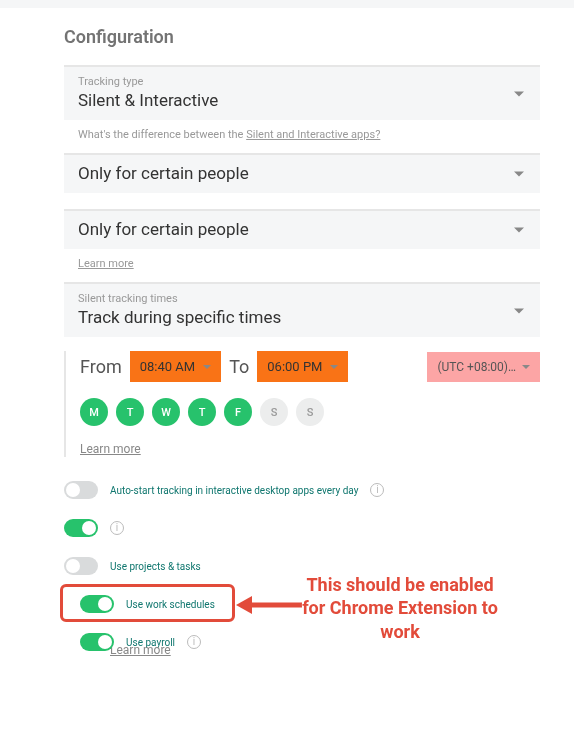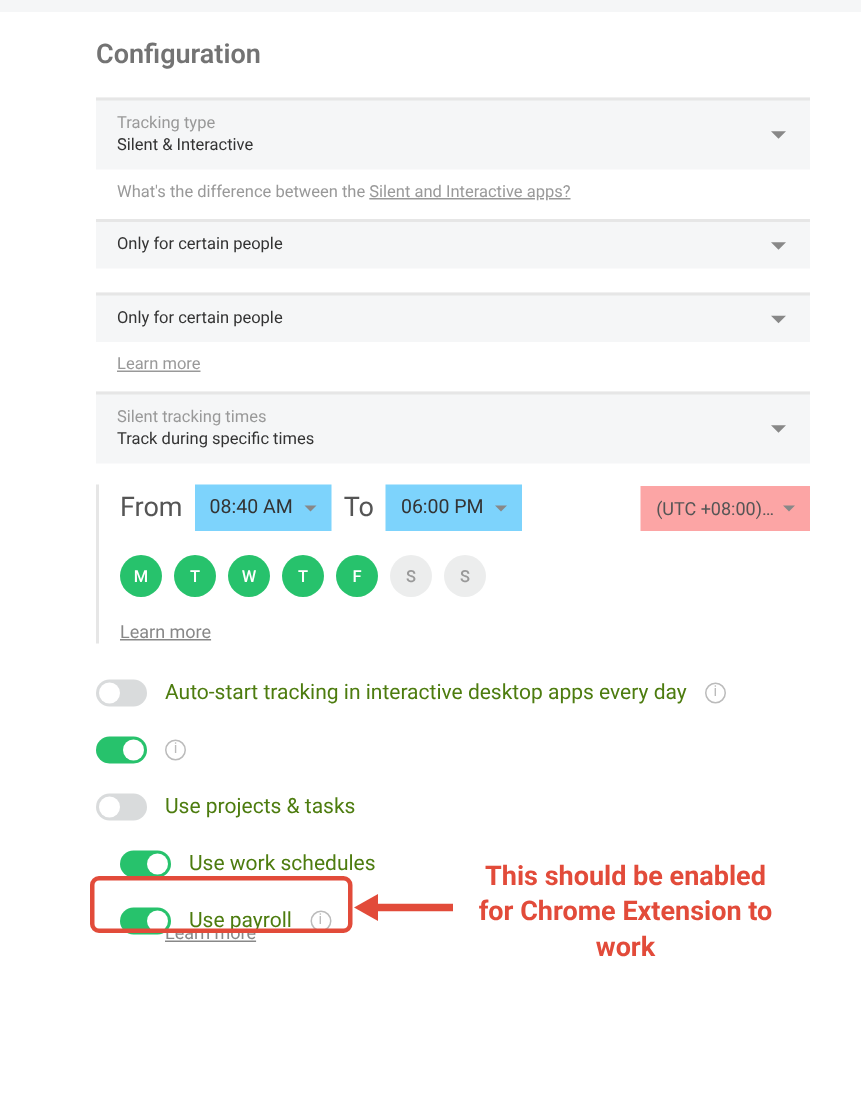--- a/index.html
+++ b/index.html
@@ -26,21 +26,21 @@
     padding: 8px 14px 10px;
     position: relative;
     margin-top: 0;
   }
   .field-label {
     font-size: 11px;
     color: #999;
     margin-bottom: 2px;
   }
   .field-value {
-    font-size: 11px;
+    font-size: 17px;
     color: #333;
   }
   .caret {
     position: absolute;
     right: 16px;
     top: 50%;
     transform: translateY(-50%);
     width: 0; height: 0;
     border-left: 5px solid transparent;
     border-right: 5px solid transparent;
@@ -62,21 +62,21 @@
     display: flex;
     align-items: center;
     gap: 8px;
     flex-wrap: nowrap;
   }
   .time-label {
     font-size: 18px;
     color: #555;
   }
   .time-select {
-    background: #7dd3fc;
+    background: #f97316;
     border: none;
     padding: 8px 10px;
     display: flex;
     align-items: center;
     gap: 8px;
     font-size: 13px;
     color: #333;
     min-width: 90px;
     justify-content: space-between;
   }
@@ -146,22 +146,22 @@
   .toggle .knob {
     position: absolute;
     width: 14px; height: 14px;
     border-radius: 50%;
     background: #fff;
     top: 2px;
   }
   .toggle.off .knob { left: 2px; }
   .toggle.on  .knob { right: 2px; }
   .toggle-label {
-    font-size: 14px;
-    color: #4d7c0f;
+    font-size: 10px;
+    color: #0f766e;
   }
   .info-icon {
     width: 14px; height: 14px;
     border: 1px solid #bbb;
     border-radius: 50%;
     color: #bbb;
     font-size: 10px;
     line-height: 12px;
     text-align: center;
     flex: none;
@@ -308,13 +308,13 @@
   </div>
 </div>
 
 <div class="annotation-box" style="left:60px; top:584px; width:175px; height:38px;"></div>
 
 <svg class="annotation-arrow" style="left:234px; top:592px; width:70px; height:26px;" viewBox="0 0 70 26">
   <line x1="68" y1="13" x2="14" y2="13" stroke="#e24b3a" stroke-width="5"></line>
   <polygon points="2,13 18,4 18,22" fill="#e24b3a"></polygon>
 </svg>
 
-<div class="annotation-text" style="left:312px; top:573px; width:210px;">This should be enabled for Chrome Extension to work</div>
+<div class="annotation-text" style="left:295px; top:573px; width:210px;">This should be enabled for Chrome Extension to work</div>
 
 </body></html>

